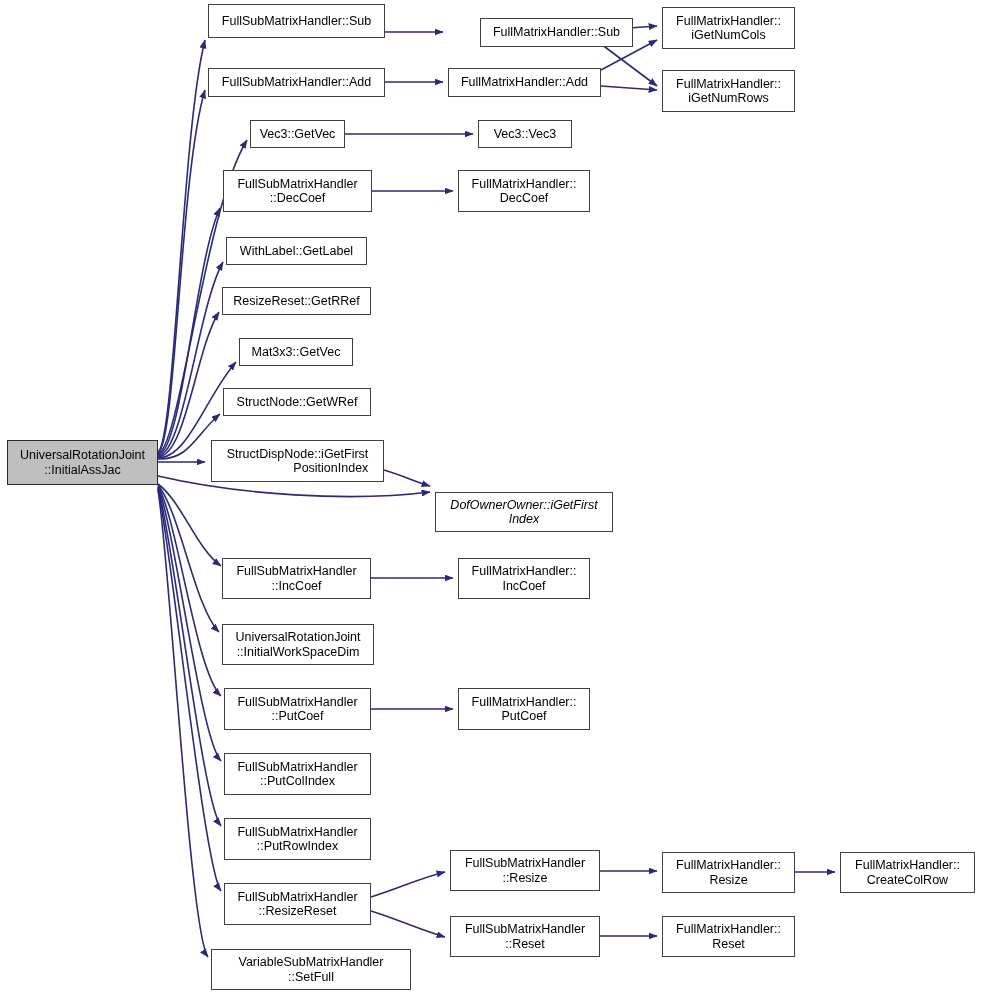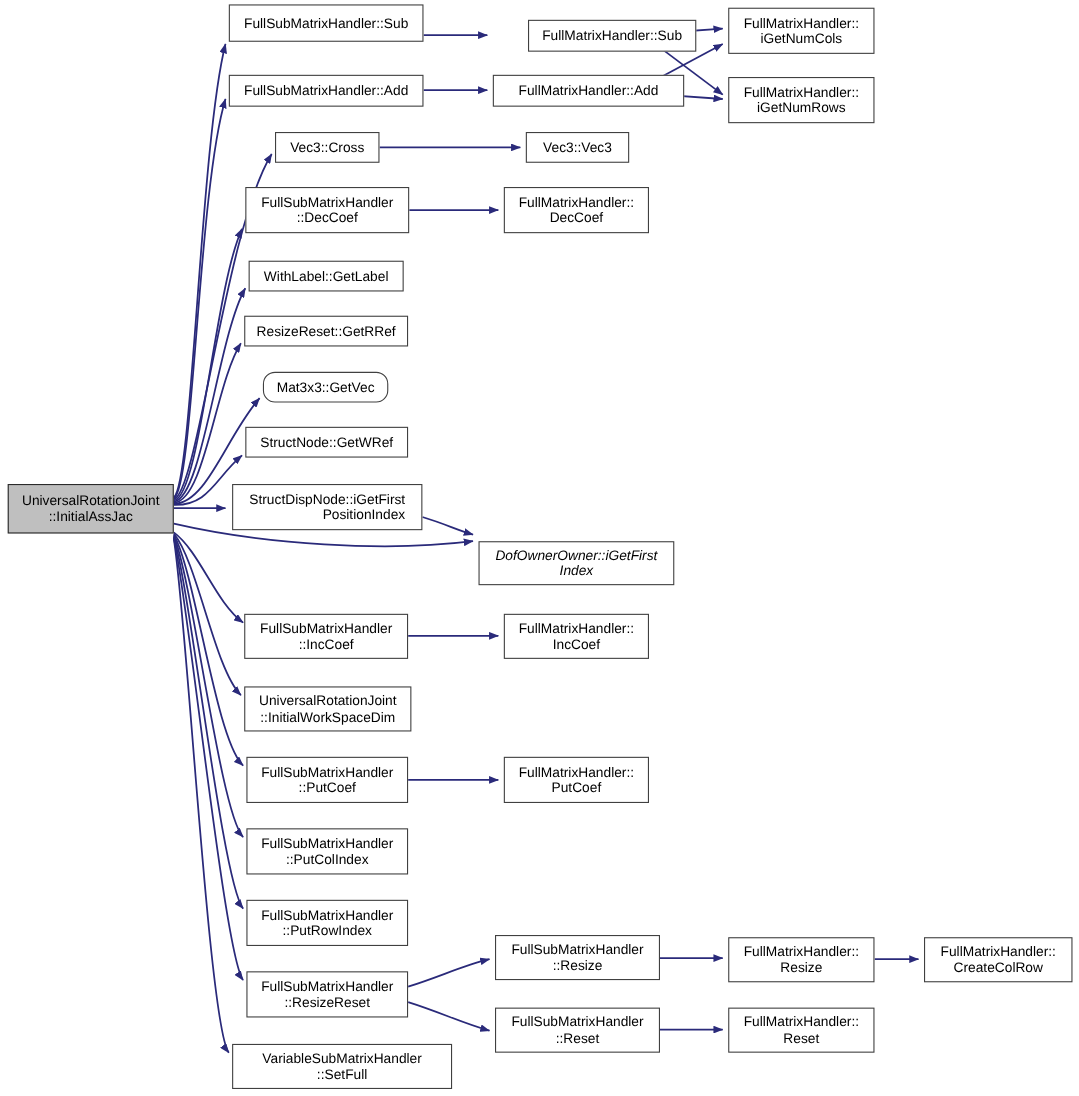--- a/index.html
+++ b/index.html
@@ -91,34 +91,34 @@
         <path d="M600,936 L657,936" fill="none" stroke="#2a2a7a" stroke-width="1.6" marker-end="url(#arrowhead)"></path>
         <path d="M795,872 L835,872" fill="none" stroke="#2a2a7a" stroke-width="1.6" marker-end="url(#arrowhead)"></path>
       </g>
   </svg>
   <div id="nodes-group">
       <div class="node root" style="left: 7px; top: 440px; width: 151px; height: 45px;">UniversalRotationJoint
 ::InitialAssJac</div>
       <div class="node" style="left: 208px; top: 4px; width: 177px; height: 34px;">FullSubMatrixHandler::Sub</div>
       <div class="node" style="left: 208px; top: 68px; width: 177px; height: 29px;">FullSubMatrixHandler::Add</div>
       <div class="node" style="left: 448px; top: 18px; width: 153px; height: 29px; margin-left: 32px;">FullMatrixHandler::Sub</div>
-      <div class="node" style="left: 448px; top: 68px; width: 174px; height: 29px;">FullMatrixHandler::Add</div>
+      <div class="node" style="left: 448px; top: 68px; width: 153px; height: 29px;">FullMatrixHandler::Add</div>
       <div class="node" style="left: 662px; top: 7px; width: 133px; height: 42px;">FullMatrixHandler::
 iGetNumCols</div>
       <div class="node" style="left: 662px; top: 70px; width: 133px; height: 42px;">FullMatrixHandler::
 iGetNumRows</div>
-      <div class="node" style="left: 250px; top: 120px; width: 95px; height: 28px;">Vec3::Cross</div>
+      <div class="node" style="left: 250px; top: 120px; width: 95px; height: 28px;">Vec3::GetVec</div>
       <div class="node" style="left: 478px; top: 120px; width: 94px; height: 28px;">Vec3::Vec3</div>
       <div class="node" style="left: 223px; top: 170px; width: 149px; height: 42px;">FullSubMatrixHandler
 ::DecCoef</div>
       <div class="node" style="left: 458px; top: 170px; width: 132px; height: 42px;">FullMatrixHandler::
 DecCoef</div>
       <div class="node" style="left: 226px; top: 237px; width: 141px; height: 28px;">WithLabel::GetLabel</div>
       <div class="node" style="left: 222px; top: 287px; width: 149px; height: 28px;">ResizeReset::GetRRef</div>
-      <div class="node" style="left: 239px; top: 338px; width: 114px; height: 28px; border-radius: 11px;">Mat3x3::GetVec</div>
+      <div class="node" style="left: 239px; top: 338px; width: 114px; height: 28px;">Mat3x3::GetVec</div>
       <div class="node" style="left: 223px; top: 388px; width: 148px; height: 28px;">StructNode::GetWRef</div>
       <div class="node" style="left: 211px; top: 440px; width: 173px; height: 42px; text-align: right;">StructDispNode::iGetFirst
 PositionIndex</div>
       <div class="node" style="left: 435px; top: 492px; width: 178px; height: 40px; font-style: italic;">DofOwnerOwner::iGetFirst
 Index</div>
       <div class="node" style="left: 222px; top: 558px; width: 149px; height: 41px;">FullSubMatrixHandler
 ::IncCoef</div>
       <div class="node" style="left: 458px; top: 558px; width: 132px; height: 41px;">FullMatrixHandler::
 IncCoef</div>
       <div class="node" style="left: 222px; top: 624px; width: 152px; height: 41px;">UniversalRotationJoint

